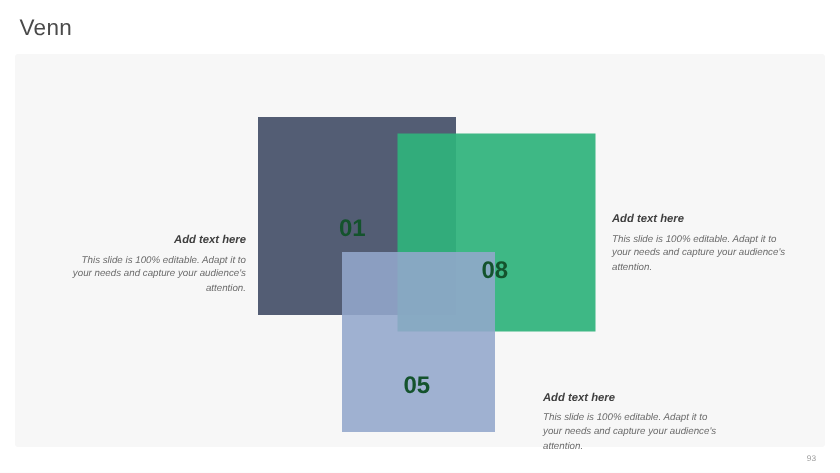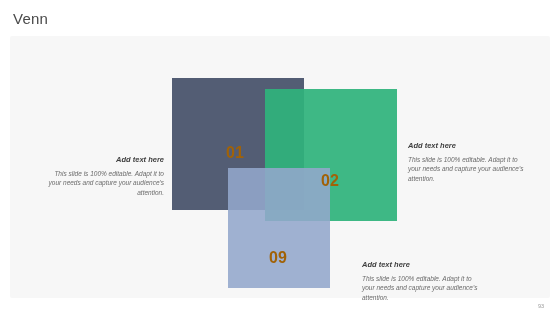--- a/index.html
+++ b/index.html
@@ -66,21 +66,21 @@
   .rect-03 {
     left: 218px;
     top: 132px;
     width: 102px;
     height: 120px;
     background: #93a7cc;
     opacity: 0.88;
   }
   .rect-num {
     position: absolute;
-    color: #a16207;
+    color: #14532d;
     font-size: 16px;
     font-weight: 700;
   }
   .num-01 { left: 216px; top: 108px; }
   .num-02 { left: 311px; top: 136px; }
   .num-03 { left: 259px; top: 213px; }
 
   .txt-block {
     position: absolute;
     font-size: 6.5px;
@@ -130,22 +130,22 @@
 
   <div class="content-card">
 
     <div class="venn">
 
       <div class="rect rect-01"></div>
       <div class="rect rect-02"></div>
       <div class="rect rect-03"></div>
 
       <div class="rect-num num-01">01</div>
-      <div class="rect-num num-02">02</div>
-      <div class="rect-num num-03">09</div>
+      <div class="rect-num num-02">08</div>
+      <div class="rect-num num-03">05</div>
 
       <div class="txt-block txt-left">
         <span class="head">Add text here</span>
         <span>This slide is 100% editable. Adapt it to your needs and capture your audience's attention.</span>
       </div>
 
       <div class="txt-block txt-right">
         <span class="head">Add text here</span>
         <span>This slide is 100% editable. Adapt it to your needs and capture your audience's attention.</span>
       </div>

